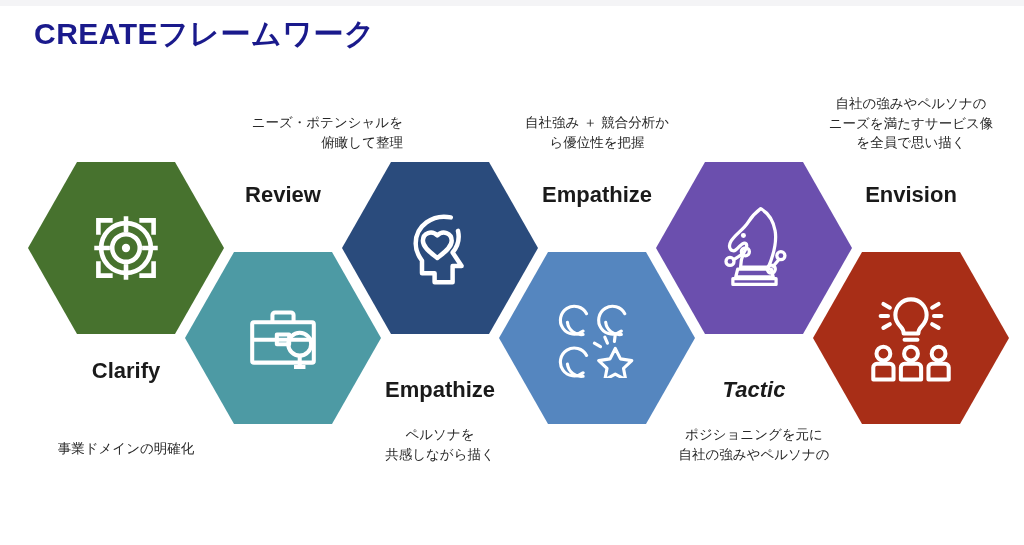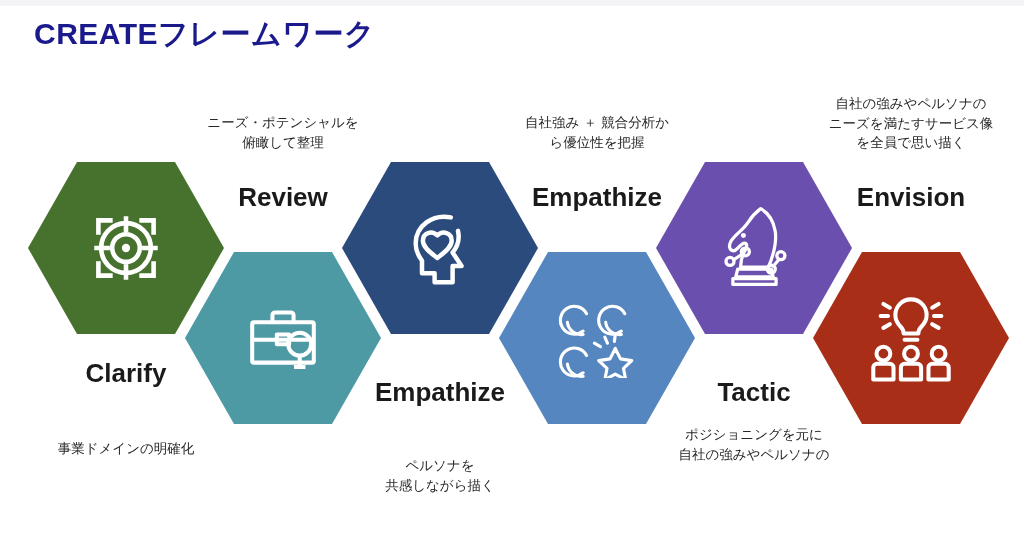--- a/index.html
+++ b/index.html
@@ -57,21 +57,21 @@
     display: flex;
     align-items: center;
     justify-content: center;
   }
   .hex svg { display: block; }
 
   .name {
     position: absolute;
     width: 220px;
     text-align: center;
-    font-size: 26px;
+    font-size: 22px;
     font-weight: bold;
     color: #1a1a1a;
     white-space: nowrap;
   }
   .caption {
     position: absolute;
     width: 240px;
     text-align: center;
     font-size: 13.5px;
     line-height: 1.45;
@@ -120,35 +120,35 @@
             <path d="M38 32 V24 a3 3 0 0 1 3-3 h18 a3 3 0 0 1 3 3 v8"></path>
             <path d="M15 52 H85"></path>
             <rect x="43" y="46" width="14" height="11"></rect>
             <circle cx="69" cy="57" r="13" stroke-width="4.6"></circle>
             <path d="M69 70 V83" stroke-width="4.6"></path>
             <path d="M62.5 83 H75.5" stroke-width="4.6"></path>
           </svg>
         </span>
       </div>
       <div class="name" style="left:173px; top:182px;">Review</div>
-      <div class="caption" style="left:163px; top:113px; white-space:pre-line;">ニーズ・ポテンシャルを
+      <div class="caption" style="left:163px; top:113px; white-space:pre-line;text-align:right;">ニーズ・ポテンシャルを
 俯瞰して整理</div>
     </div>
 
     <div class="node">
       <div class="hex" style="left:342px; top:162px; background:#2A4B7C;">
         <span>
           <svg width="90" height="90" viewBox="0 0 100 100" fill="none" stroke="#ffffff" stroke-width="5" stroke-linejoin="round" stroke-linecap="round">
             <path d="M62 16 C42 12 23 25 23 45 C23 55 27 60 30 64 L30 78 L44 78 L44 88 L64 88 L64 70 L74 70 L64 55 C70 48 72 40 70 31"></path>
             <path d="M47 36 c-6 -6 -16 -3 -16 6 c0 8 11 15 16 19 c5 -4 16 -11 16 -19 c0 -9 -10 -12 -16 -6 z"></path>
           </svg>
         </span>
       </div>
       <div class="name" style="left:330px; top:377px;">Empathize</div>
-      <div class="caption" style="left:320px; top:425px; white-space:pre-line;margin-top:31px;">ペルソナを
+      <div class="caption" style="left:320px; top:425px; white-space:pre-line;">ペルソナを
 共感しながら描く</div>
     </div>
 
     <div class="node">
       <div class="hex" style="left:499px; top:252px; background:#5586BF;">
         <span>
           <svg width="88" height="80" viewBox="0 0 100 92" fill="none" stroke="#ffffff" stroke-width="3.6" stroke-linecap="round" stroke-linejoin="round">
             <path d="M38 18 a16 16 0 1 0 -4 20"></path>
             <path d="M16 28 a16 16 0 0 0 18 14"></path>
             <path d="M82 18 a16 16 0 1 0 -4 20"></path>
@@ -177,21 +177,21 @@
             <path d="M28 82 L73 82 L73 88 L28 88 Z"></path>
             <circle cx="25" cy="64" r="4.2"></circle>
             <path d="M29 62 L37 57"></path>
             <circle cx="41" cy="54" r="4.2"></circle>
             <circle cx="78" cy="58" r="4.2"></circle>
             <path d="M76 62 L70 69"></path>
             <circle cx="68" cy="72" r="4.2"></circle>
           </svg>
         </span>
       </div>
-      <div class="name" style="left:644px; top:377px;">Tactic</div>
+      <div class="name" style="left:644px; top:377px;font-style:italic;">Tactic</div>
       <div class="caption" style="left:634px; top:425px; white-space:pre-line;">ポジショニングを元に
 自社の強みやペルソナの</div>
     </div>
 
     <div class="node">
       <div class="hex" style="left:813px; top:252px; background:#A82E17;">
         <span>
           <svg width="96" height="92" viewBox="0 0 104 100" fill="none" stroke="#ffffff" stroke-width="4.4" stroke-linecap="round" stroke-linejoin="round">
 
             <path d="M52 8 C42 8 35 16 35 25 c0 6 3 10 6 13 c2 2 3 4 3 7 h16 c0 -3 1 -5 3 -7 c3 -3 6 -7 6 -13 C69 16 62 8 52 8 Z"></path>

